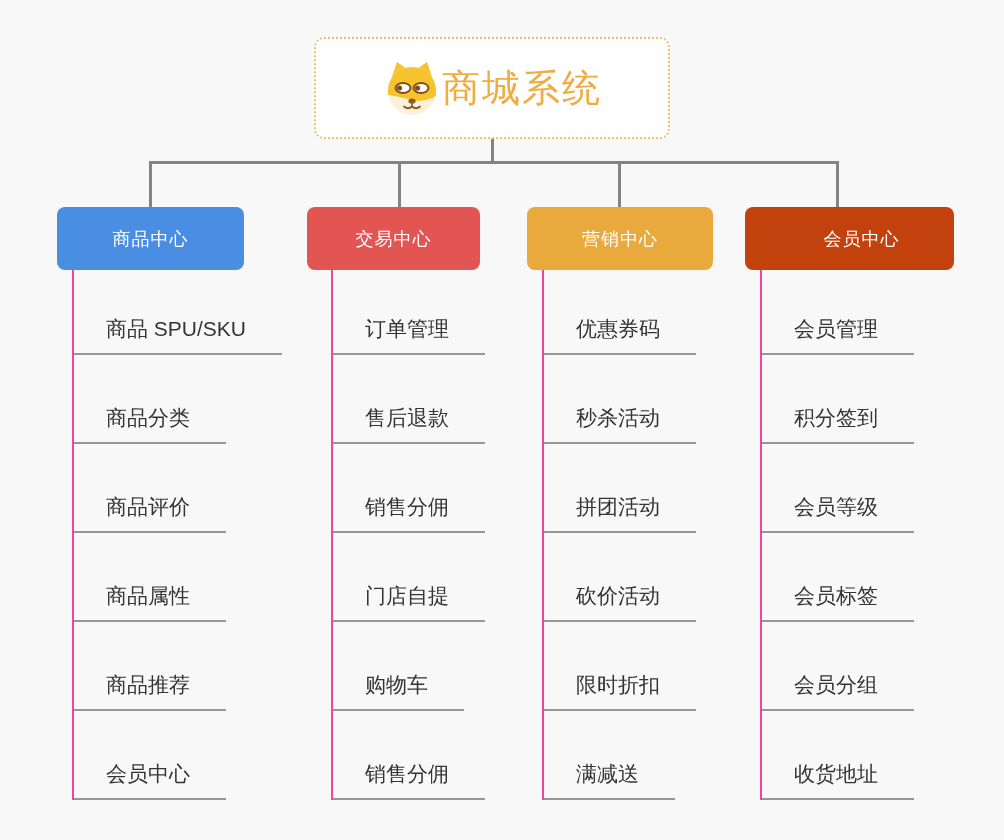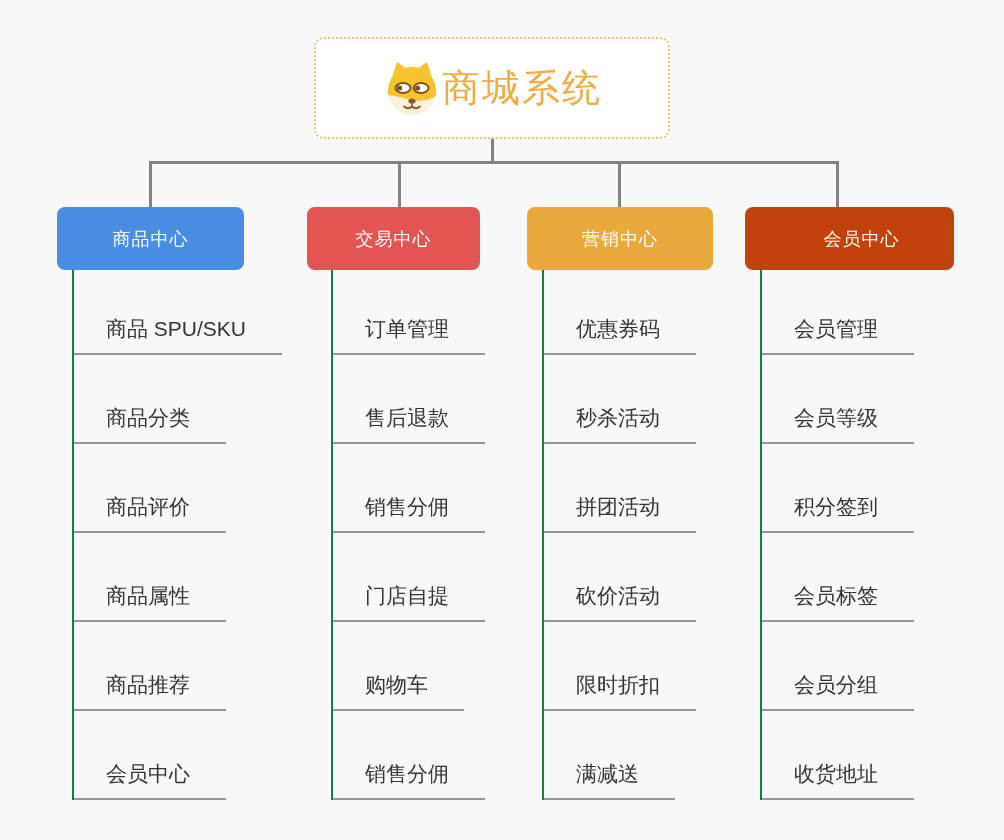--- a/index.html
+++ b/index.html
@@ -23,21 +23,21 @@
 
   
   .branch{position:absolute;top:207px;height:63px;border-radius:8px;display:flex;align-items:center;
     justify-content:center;color:#ffffff;font-size:18px;letter-spacing:1px;cursor:pointer;}
   .b0{left:57px;width:187px;}
   .b1{left:307px;width:173px;}
   .b2{left:527px;width:186px;}
   .b3{left:745px;width:185px;}
 
   
-  .col{position:absolute;top:270px;border-left:2px solid #15803d;}
+  .col{position:absolute;top:270px;border-left:2px solid #ec4899;}
   .c0{left:72px;} .c1{left:331px;} .c2{left:542px;} .c3{left:760px;}
   .leaf{width:max-content;margin-top:47px;padding:0 36px 9px 32px;border-bottom:2px solid #969696;
     font-size:21px;line-height:31px;color:#343434;white-space:nowrap;cursor:pointer;}
   .leaf:first-child{margin-top:43px;}
 
   .dog{display:block;}
 </style>
 </head>
 <body>
 
@@ -102,20 +102,20 @@
     <div class="leaf">优惠券码</div>
     <div class="leaf">秒杀活动</div>
     <div class="leaf">拼团活动</div>
     <div class="leaf">砍价活动</div>
     <div class="leaf">限时折扣</div>
     <div class="leaf">满减送</div>
   </div>
 
   <div class="col c3">
     <div class="leaf">会员管理</div>
+    <div class="leaf">积分签到</div>
     <div class="leaf">会员等级</div>
-    <div class="leaf">积分签到</div>
     <div class="leaf">会员标签</div>
     <div class="leaf">会员分组</div>
     <div class="leaf">收货地址</div>
   </div>
 
 </div>
 
 </body></html>

